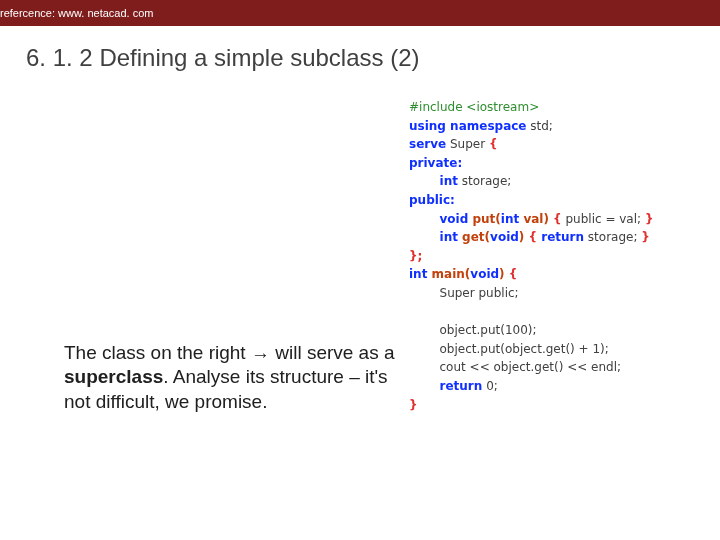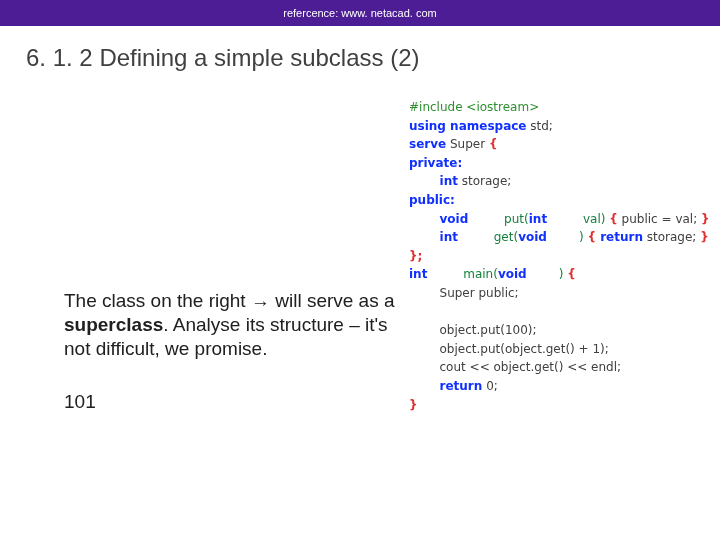--- a/index.html
+++ b/index.html
@@ -7,22 +7,22 @@
     padding: 0;
     width: 720px;
     height: 540px;
     background: #ffffff;
     font-family: Arial, Helvetica, sans-serif;
     overflow: hidden;
   }
   .header-bar {
     width: 100%;
     height: 26px;
-    background: #4c1d95;
-    text-align: center;
+    background: #7f1d1d;
+    text-align: left;
     color: #ffffff;
     font-size: 11px;
     line-height: 26px;
   }
   .title {
     font-size: 24px;
     color: #404040;
     margin: 18px 0 22px 26px;
   }
   .content {
@@ -49,39 +49,38 @@
     margin: 0;
     font-family: Verdana, "DejaVu Sans", sans-serif;
     font-size: 12px;
     line-height: 1.55;
     color: #404040;
     white-space: pre;
   }
   .c-green  { color: #2f8f2f; }
   .c-blue   { color: #1030ff; font-weight: bold; }
   .c-red    { color: #e03030; font-weight: bold; }
-  .c-bold   { font-weight: normal; color: #15803d; margin-left: 32px; }
+  .c-bold   { font-weight: bold; color: #c2410c; }
   .arrow { }
 </style>
 </head>
 <body>
 
 <div class="header-bar">
   <span>refercence: www. netacad. com</span>
 </div>
 
 <div class="title">6. 1. 2 Defining a simple subclass (2)</div>
 
 <div class="content">
 
   <div class="left">
     <p>
       <span>The class on the right </span><span class="arrow">→</span><span> will serve as a </span><b>superclass</b><span>. Analyse its structure – it's not difficult, we promise.</span>
     </p>
-    <p class="output">101</p>
   </div>
 
   <div class="right">
 <pre><span class="c-green">#include</span><span class="c-green"> &lt;iostream&gt;</span>
 <span class="c-blue">using namespace</span><span> std;</span>
 <span class="c-blue">serve</span><span> Super </span><span class="c-red">{</span>
 <span class="c-blue">private:</span>
 <span>        </span><span class="c-blue">int</span><span> storage;</span>
 <span class="c-blue">public:</span>
 <span>        </span><span class="c-blue">void</span><span class="c-bold"> put(</span><span class="c-blue">int</span><span class="c-bold"> val) </span><span class="c-red">{</span><span> public = val; </span><span class="c-red">}</span>

